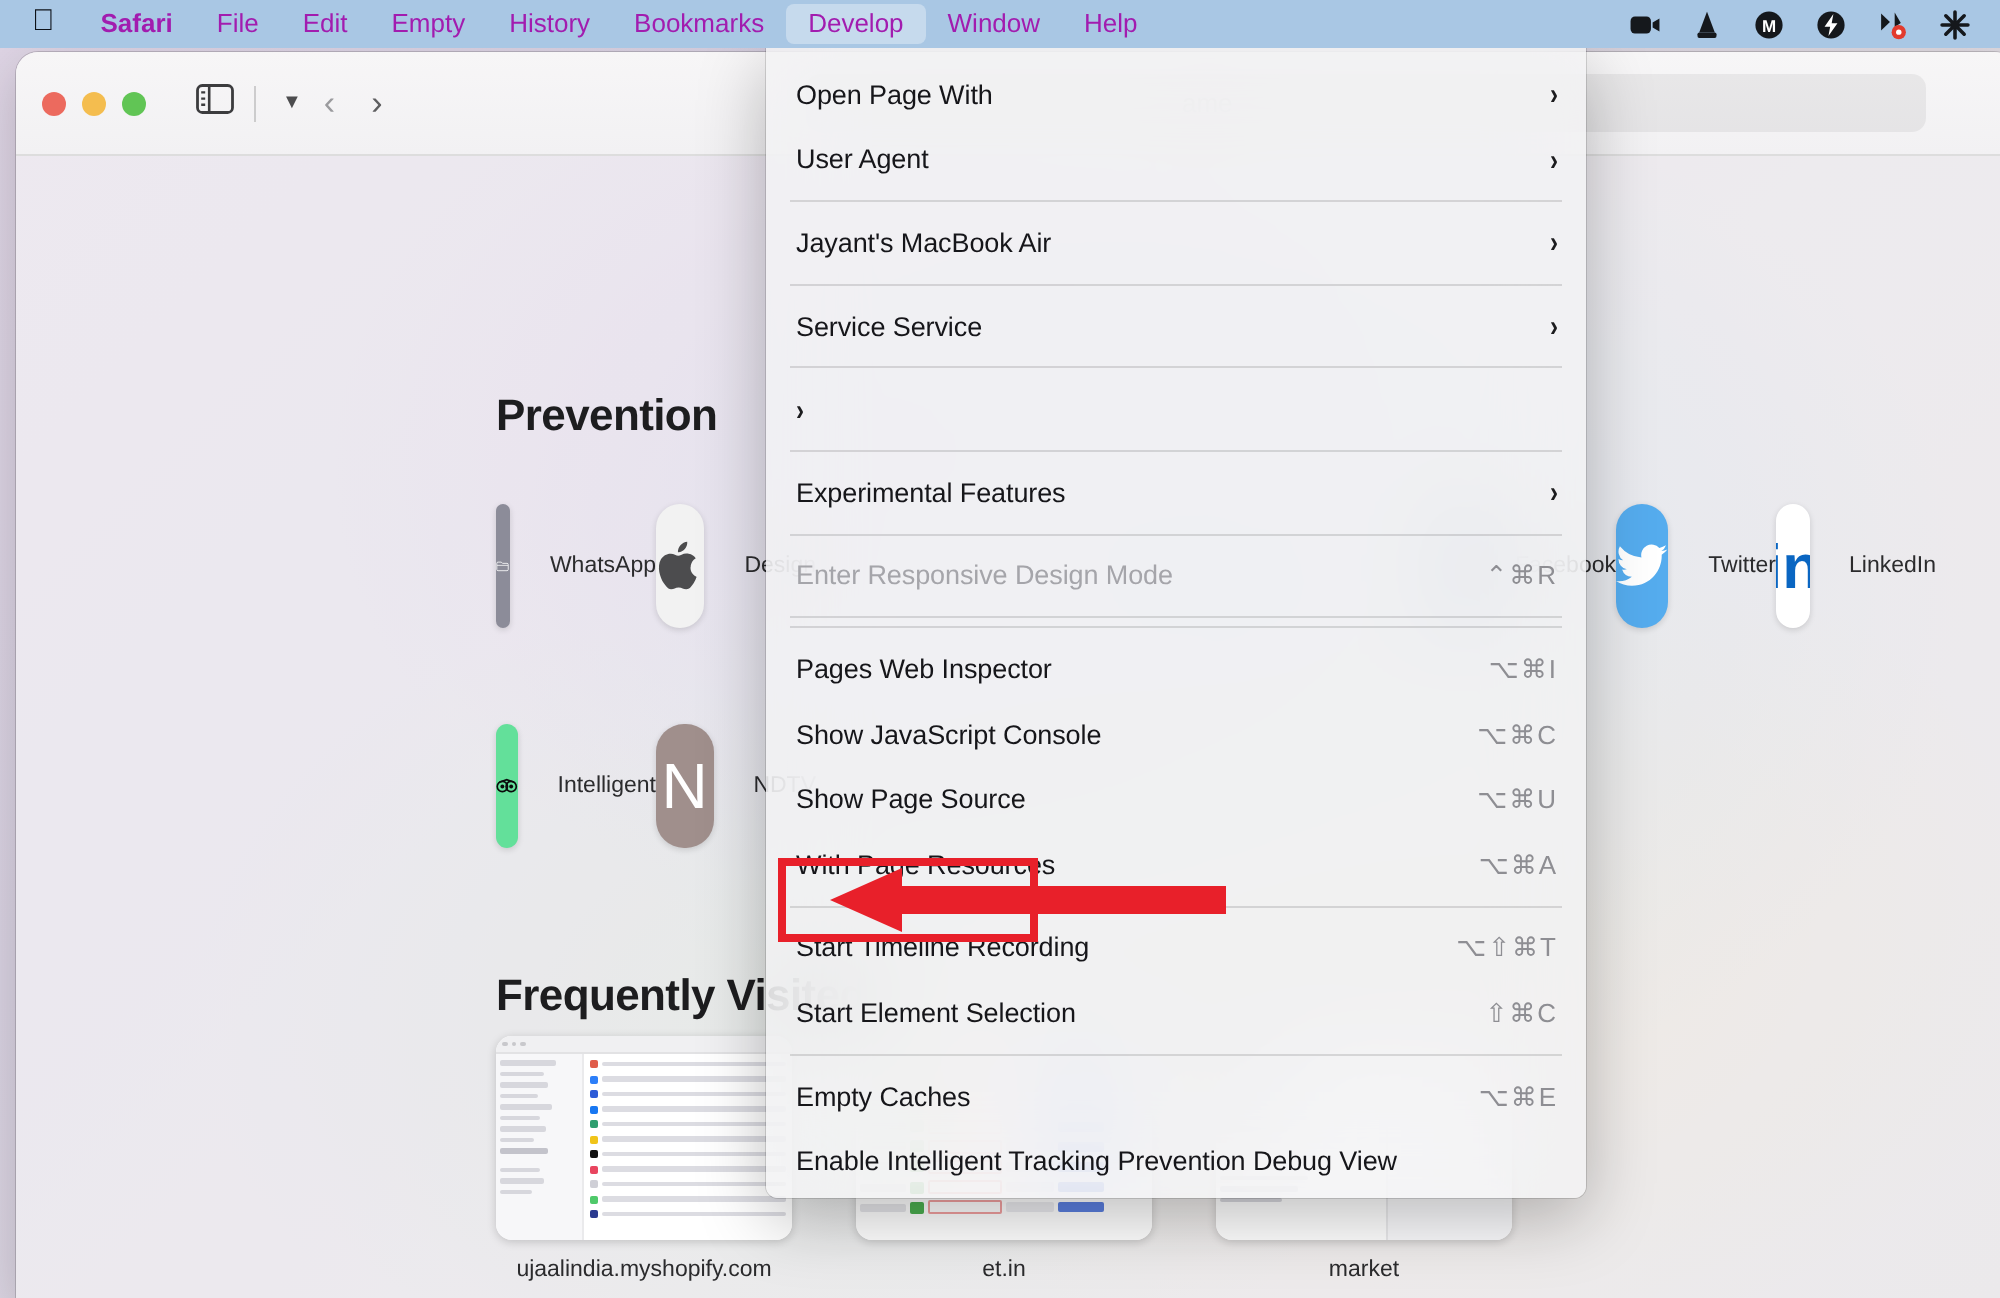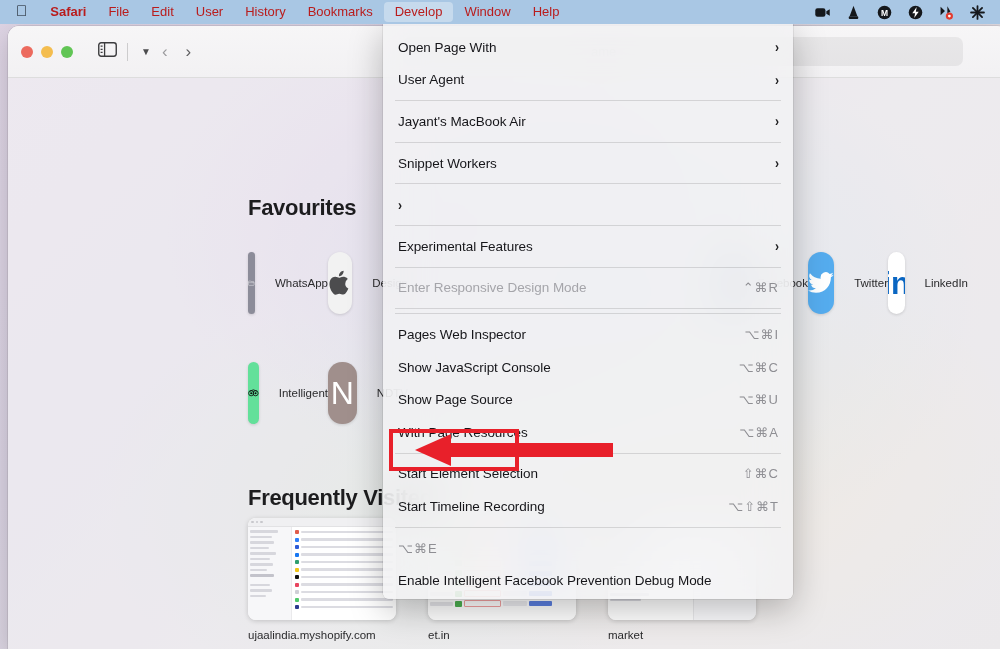--- a/index.html
+++ b/index.html
@@ -25,21 +25,21 @@
   
   .menubar {
     position: absolute; left: 0; top: 0;
     width: 1000px; height: 24px;
     background: #a9c7e4;
     display: flex; align-items: center;
     padding-left: 14px;
     z-index: 60;
   }
   .mb-item {
-    font-size: 13px; color: #b91c1c;
+    font-size: 13px; color: #a21caf;
     padding: 2px 11px; border-radius: 4px;
     line-height: 16px; white-space: nowrap;
   }
   .mb-apple { font-size: 15px; padding: 0 12px 2px 2px; color: #0d1117; line-height: 16px;}
   .mb-bold { font-weight: bold; }
   .mb-active { background: rgba(255,255,255,0.34); }
   .mb-right {
     position: absolute; right: 6px; top: 0; height: 24px;
     display: flex; align-items: center; gap: 14px; padding-right: 8px;
   }
@@ -120,21 +120,21 @@
     width: 148px; display: flex; flex-direction: column; gap: 9px;
   }
   .freq-thumb {
     width: 148px; height: 102px; border-radius: 8px;
     background: #fdfdfd; overflow: hidden;
     box-shadow: 0 1px 5px rgba(0,0,0,0.18);
     position: relative;
   }
   .freq-label {
     font-size: 11.5px; color: #2b2b2d;
-    text-align: left; white-space: nowrap; overflow: hidden;
+    text-align: center; white-space: nowrap; overflow: hidden;
   }
 
   
   .mock-bar { height: 9px; background: #f0f0f2; border-bottom: 1px solid #e2e2e4;
     display: flex; align-items: center; gap: 2px; padding: 0 3px; }
   .mock-dot { width: 2.5px; height: 2.5px; border-radius: 50%; background: #c8c8cc; }
   .mock-body { position: absolute; inset: 9px 0 0 0; display: flex; font-size: 2px; }
   .mock-side { width: 30%; background: #f7f7f9; border-right: 1px solid #eaeaec; padding: 3px 2px; }
   .mock-line { height: 2.5px; border-radius: 1px; background: #d7d7dd; margin-bottom: 3px; }
   .mock-main { flex: 1; padding: 3px; background: #ffffff; }
@@ -227,21 +227,21 @@
         <span class="tb-arrow dim">‹</span>
         <span class="tb-arrow">›</span>
       </div>
 
       <div class="addressbar">
         <span>ame</span>
       </div>
     </div>
 
     <div class="startpage">
-      <div class="section-title" id="fav-title">Favourites</div>
+      <div class="section-title" id="fav-title">Prevention</div>
 
       <div class="fav-grid">
 
         <div class="fav">
           <div class="fav-tile" style="background:#8c8c99">
             <svg width="34" height="28" viewBox="0 0 34 28" fill="none">
               <path d="M2 7.5a3 3 0 013-3h8l3 3h11a3 3 0 013 3v12a3 3 0 01-3 3H5a3 3 0 01-3-3v-15z" stroke="#ffffff" stroke-width="2" fill="none"></path>
               <line x1="2.6" y1="12.5" x2="29.4" y2="12.5" stroke="#ffffff" stroke-width="1.8"></line>
             </svg>
           </div>
@@ -480,21 +480,21 @@
       </div>
 
     </div>
   </div>
 
   <div class="menubar">
     <span class="mb-apple"></span>
     <span class="mb-item mb-bold">Safari</span>
     <span class="mb-item">File</span>
     <span class="mb-item">Edit</span>
-    <span class="mb-item">User</span>
+    <span class="mb-item">Empty</span>
     <span class="mb-item">History</span>
     <span class="mb-item">Bookmarks</span>
     <span class="mb-item mb-active">Develop</span>
     <span class="mb-item">Window</span>
     <span class="mb-item">Help</span>
 
     <div class="mb-right">
       <svg class="mb-ic" viewBox="0 0 20 20">
         <rect x="1.5" y="5" width="12" height="10" rx="2.6" fill="#15181c"></rect>
         <path d="M14.5 8.6l4-2.4v7.6l-4-2.4z" fill="#15181c"></path>
@@ -538,21 +538,21 @@
         <span class="menu-label">User Agent</span>
         <span class="menu-chev">›</span>
       </div>
       <div class="menu-sep"></div>
       <div class="menu-row">
         <span class="menu-label">Jayant's MacBook Air</span>
         <span class="menu-chev">›</span>
       </div>
       <div class="menu-sep"></div>
       <div class="menu-row">
-        <span class="menu-label">Snippet Workers</span>
+        <span class="menu-label">Service Service</span>
         <span class="menu-chev">›</span>
       </div>
       <div class="menu-sep"></div>
       <div class="menu-row">
         <span class="menu-chev">›</span>
       </div>
       <div class="menu-sep"></div>
       <div class="menu-row">
         <span class="menu-label">Experimental Features</span>
         <span class="menu-chev">›</span>
@@ -575,33 +575,34 @@
       <div class="menu-row">
         <span class="menu-label">Show Page Source</span>
         <span class="menu-shortcut">⌥⌘U</span>
       </div>
       <div class="menu-row">
         <span class="menu-label">With Page Resources</span>
         <span class="menu-shortcut">⌥⌘A</span>
       </div>
       <div class="menu-sep"></div>
       <div class="menu-row">
+        <span class="menu-label">Start Timeline Recording</span>
+        <span class="menu-shortcut">⌥⇧⌘T</span>
+      </div>
+      <div class="menu-row">
         <span class="menu-label">Start Element Selection</span>
         <span class="menu-shortcut">⇧⌘C</span>
       </div>
-      <div class="menu-row">
-        <span class="menu-label">Start Timeline Recording</span>
-        <span class="menu-shortcut">⌥⇧⌘T</span>
-      </div>
-      <div class="menu-sep"></div>
-      <div class="menu-row">
+      <div class="menu-sep"></div>
+      <div class="menu-row">
+        <span class="menu-label">Empty Caches</span>
         <span class="menu-shortcut">⌥⌘E</span>
       </div>
       <div class="menu-row">
-        <span class="menu-label">Enable Intelligent Facebook Prevention Debug Mode</span>
+        <span class="menu-label">Enable Intelligent Tracking Prevention Debug View</span>
       </div>
       <div class="menu-sep"></div>
       <div class="menu-row"></div>
     </div>
 
   <div class="redbox"></div>
   <svg class="redarrow" width="200" height="36" viewBox="0 0 200 36">
     <path d="M0 18 L36 2 L36 11 L198 11 L198 25 L36 25 L36 34 Z" fill="#e8202a"></path>
   </svg>
 

